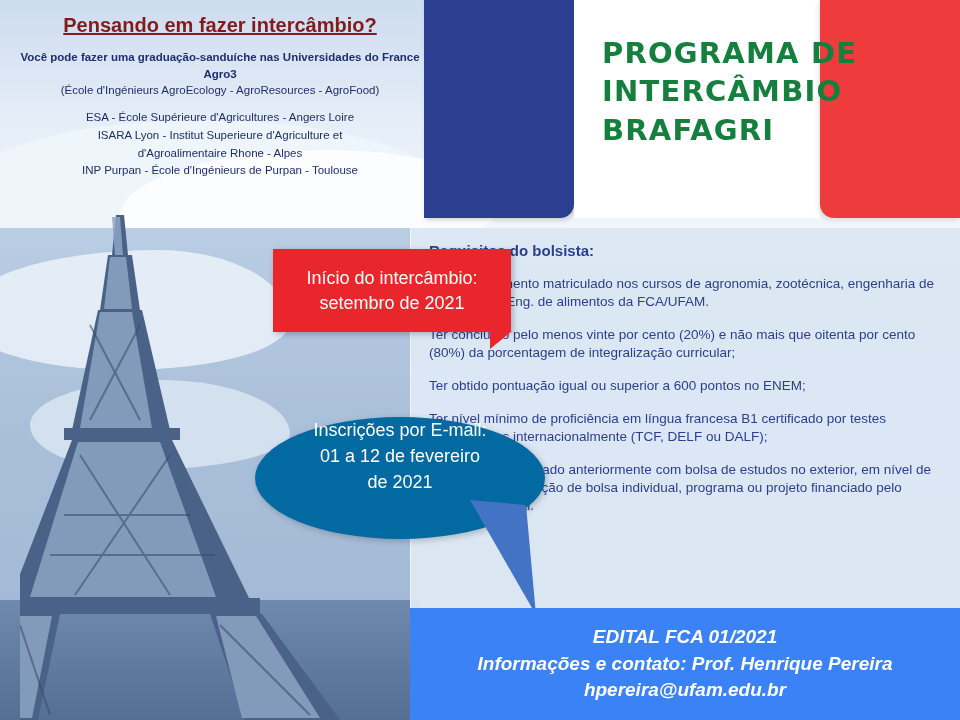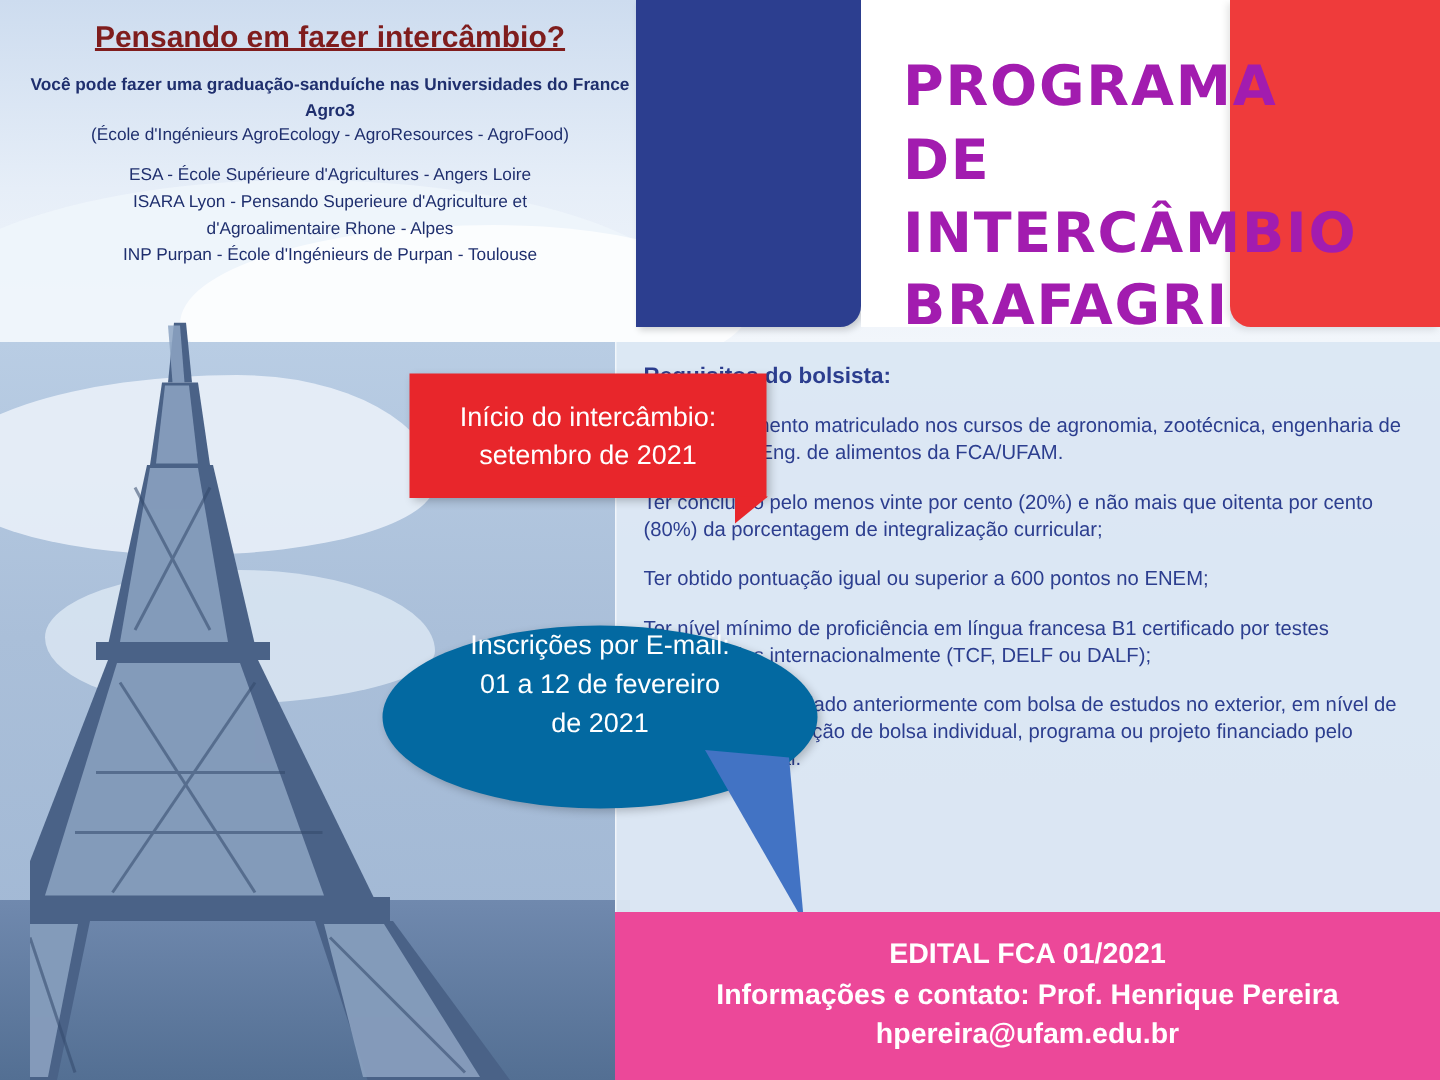--- a/index.html
+++ b/index.html
@@ -102,23 +102,23 @@
     position: absolute; left: 396px; top: 0;
     width: 140px; height: 218px;
     background: #ef3b3b;
     border-radius: 0 0 0 14px;
     box-shadow: -2px 2px 5px rgba(0,0,0,.10);
   }
   .flag-title {
     position: absolute;
     left: 178px; top: 34px;
     width: 260px;
-    color: #a21caf;
+    color: #15803d;
     font-family: "DejaVu Sans", sans-serif;
-    font-size: 37px;
+    font-size: 29px;
     font-weight: 700;
     letter-spacing: 1.2px;
     line-height: 1.32;
     text-align: left;
   }
 
   
   .info-card {
     position: absolute;
     left: 0; top: 0;
@@ -217,30 +217,31 @@
     position: absolute;
     left: 470px; top: 500px;
     width: 120px; height: 130px;
   }
 
   
   .footer-bar {
     position: absolute;
     left: 410px; top: 608px;
     width: 550px; height: 112px;
-    background: #ec4899;
+    background: #3b82f6;
     color: #ffffff;
     display: flex;
     flex-direction: column;
     align-items: center;
     justify-content: center;
     text-align: center;
     font-weight: 700;
     font-size: 19px;
     line-height: 1.4;
+    font-style: italic;
   }
 </style>
 </head>
 <body>
 
 <div id="poster">
 
   <div class="sky-top"></div>
   <div class="cloud-a"></div>
   <div class="cloud-b"></div>
@@ -288,21 +289,21 @@
       </g>
     </svg>
   </div>
 
   <div class="info-card">
     <div class="info-title">Pensando em fazer intercâmbio?</div>
     <div class="info-line b">Você pode fazer uma graduação-sanduíche nas Universidades do France Agro3</div>
     <div class="info-line">(École d'Ingénieurs AgroEcology - AgroResources - AgroFood)</div>
     <div class="info-block">
       <div class="info-school">ESA - École Supérieure d'Agricultures - Angers Loire</div>
-      <div class="info-school">ISARA Lyon - Pensando Superieure d'Agriculture et</div>
+      <div class="info-school">ISARA Lyon - Institut Superieure d'Agriculture et</div>
       <div class="info-school">d'Agroalimentaire Rhone - Alpes</div>
       <div class="info-school">INP Purpan - École d'Ingénieurs de Purpan - Toulouse</div>
     </div>
   </div>
 
   <div class="flag">
     <div class="blue"></div>
     <div class="white"></div>
     <div class="red"></div>
     <div class="flag-title">

